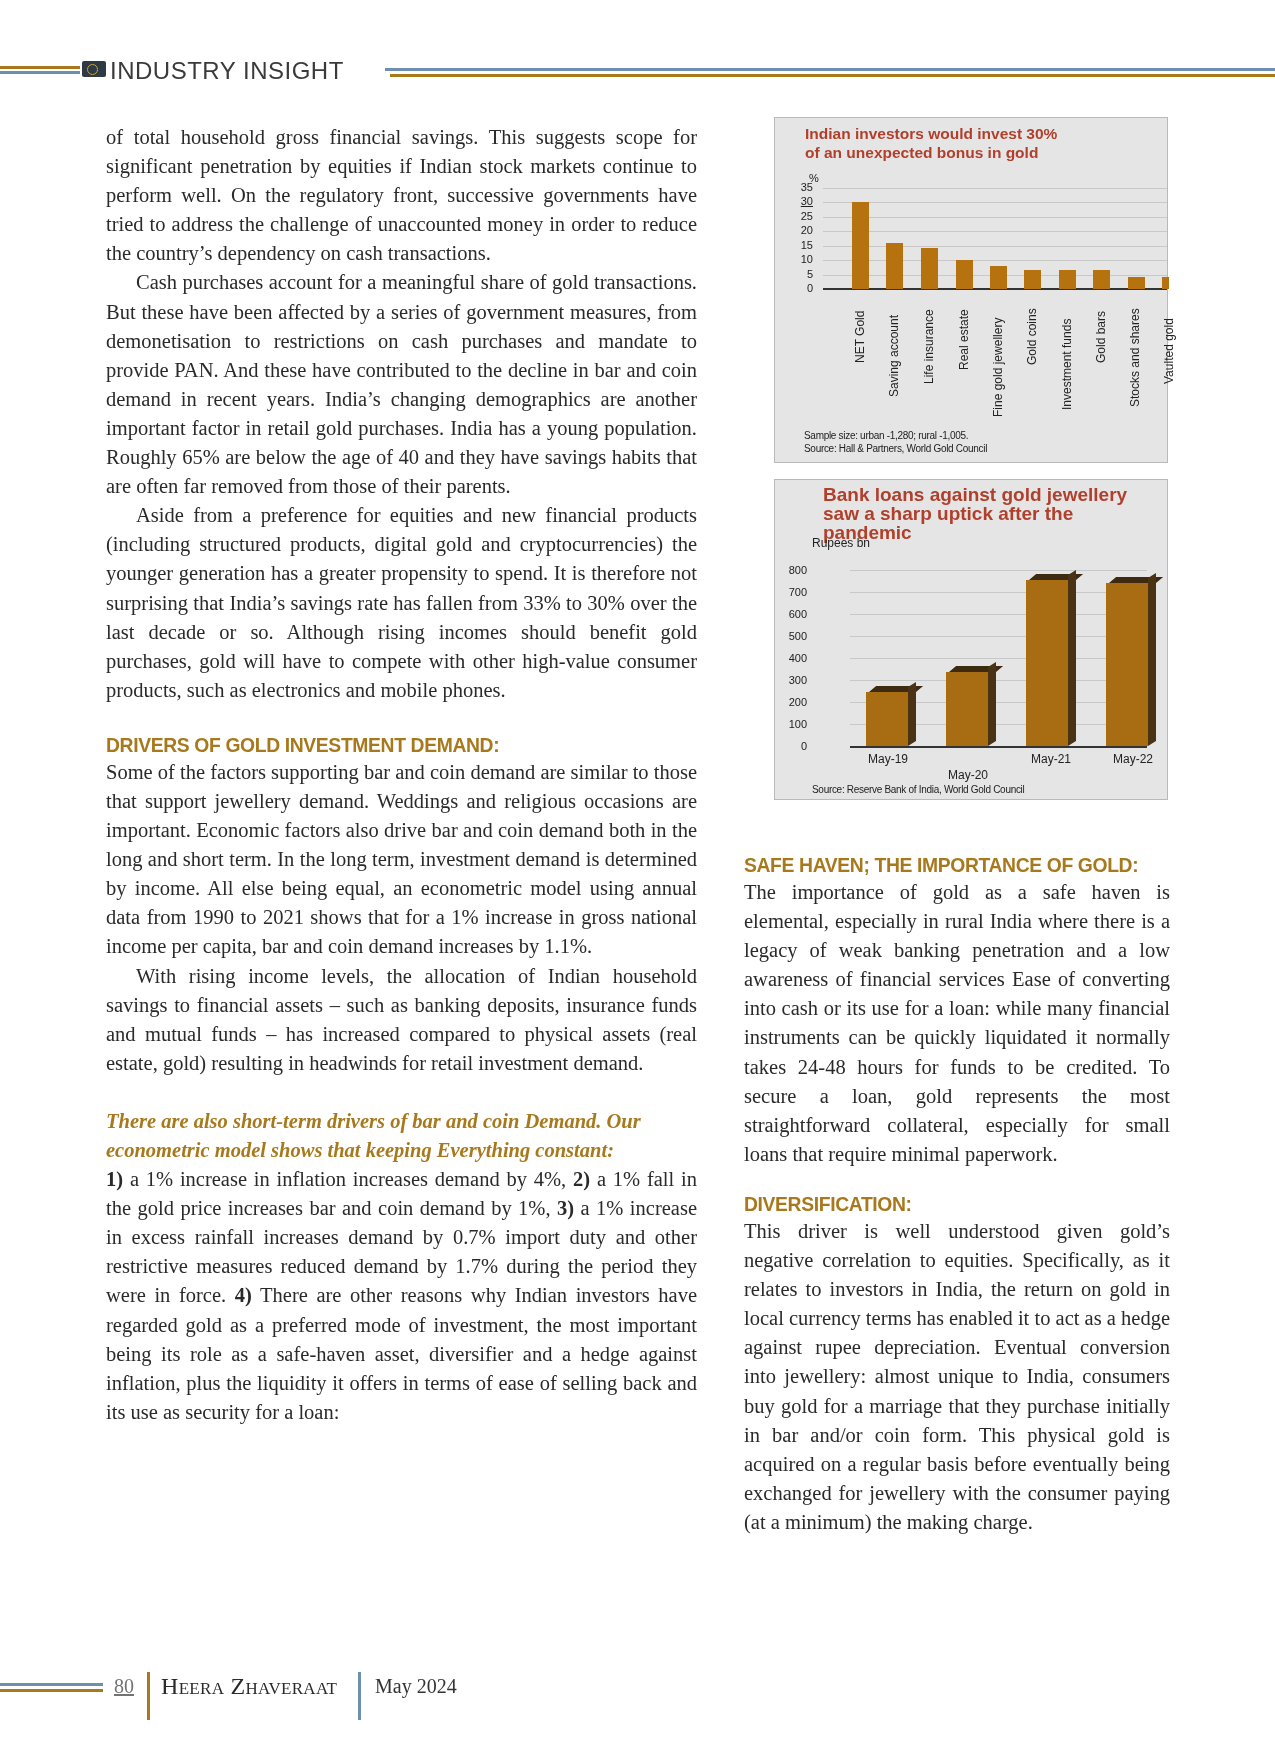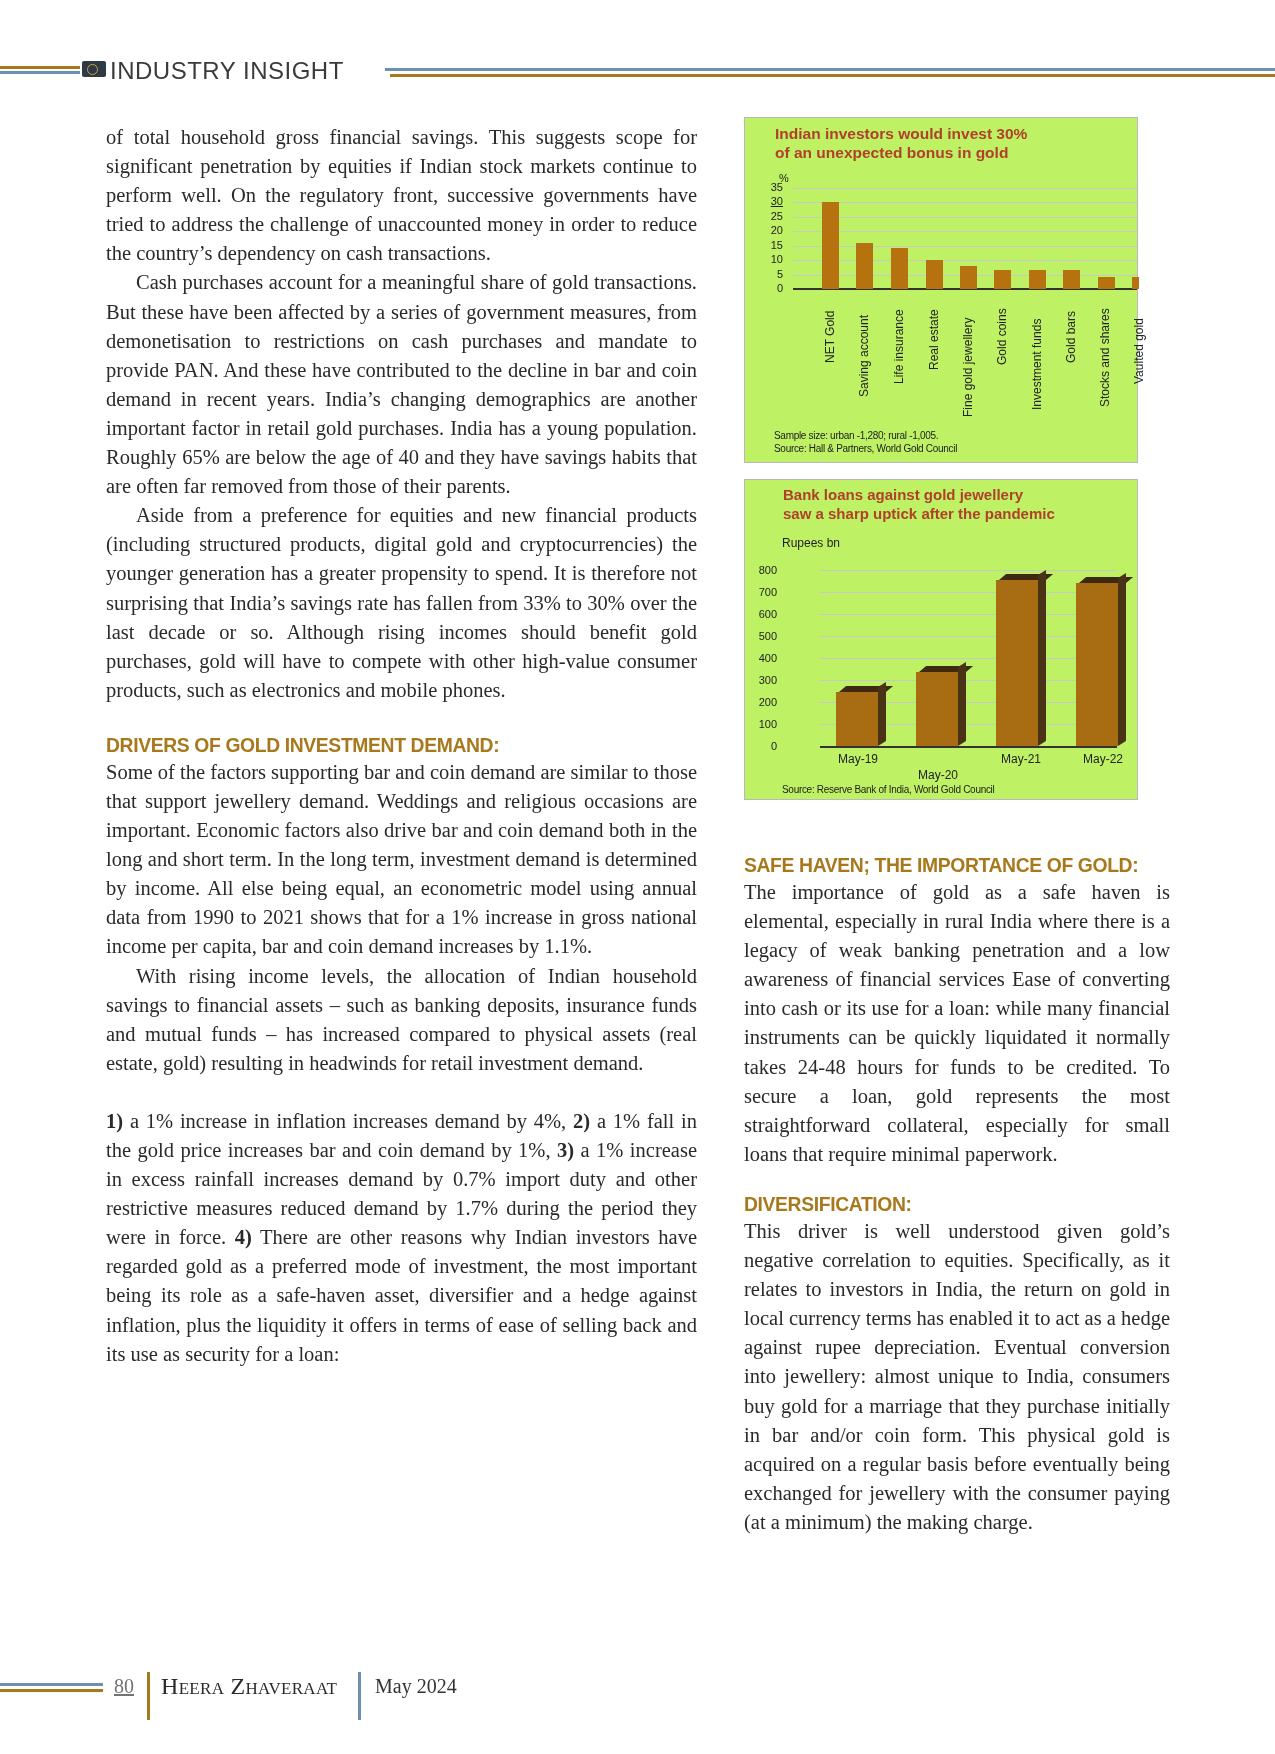--- a/index.html
+++ b/index.html
@@ -17,21 +17,21 @@
   .col { position: absolute; font-size: 20.5px; line-height: 29.1px; text-align: justify; }
   .col-left { left: 106px; top: 123px; width: 591px; }
   .col-right { left: 744px; width: 426px; }
   .para { text-indent: 0; }
   .para.indent { text-indent: 30px; }
   .section-head { font-family: "Liberation Sans", "DejaVu Sans", sans-serif; font-weight: bold; font-size: 21px; color: #a8791c; letter-spacing: -0.4px; line-height: 26px; transform: scaleX(0.92); transform-origin: left; white-space: nowrap; }
   .italic-lead { font-style: italic; font-weight: bold; color: #a8791c; text-align: left; }
   .num { font-weight: bold; }
 
   
-  .chart-box { position: absolute; border: 1.5px solid #b9b9b9; background: #bef264; font-family: "Liberation Sans", "DejaVu Sans", sans-serif; }
+  .chart-box { position: absolute; border: 1.5px solid #b9b9b9; background: #e5e5e5; font-family: "Liberation Sans", "DejaVu Sans", sans-serif; margin-left: 30px; }
   .chart-title { position: absolute; color: #b0402c; font-weight: bold; font-size: 15.5px; line-height: 19px; }
   .chart-unit { position: absolute; font-size: 11px; color: #222; }
   .tick { position: absolute; font-size: 11px; color: #222; text-align: right; width: 30px; }
   .grid { position: absolute; height: 1px; background: #c8c8c8; }
   .axis { position: absolute; height: 2px; background: #333; }
   .bar { position: absolute; background: #b5720f; }
   .xlab-rot { position: absolute; font-size: 12px; color: #222; transform: rotate(-90deg); transform-origin: left top; white-space: nowrap; }
   .note { position: absolute; font-size: 10px; color: #222; line-height: 13px; letter-spacing: -0.3px; }
 
   .bar3d { position: absolute; background: #a86d12; }
@@ -60,20 +60,21 @@
 
 <div class="col col-left">
   <p class="para">of total household gross financial savings. This suggests scope for significant penetration by equities if Indian stock markets continue to perform well. On the regulatory front, successive governments have tried to address the challenge of unaccounted money in order to reduce the country’s dependency on cash transactions.</p>
   <p class="para indent">Cash purchases account for a meaningful share of gold transactions. But these have been affected by a series of government measures, from demonetisation to restrictions on cash purchases and mandate to provide PAN. And these have contributed to the decline in bar and coin demand in recent years. India’s changing demographics are another important factor in retail gold purchases. India has a young population. Roughly 65% are below the age of 40 and they have savings habits that are often far removed from those of their parents.</p>
   <p class="para indent">Aside from a preference for equities and new financial products (including structured products, digital gold and cryptocurrencies) the younger generation has a greater propensity to spend. It is therefore not surprising that India’s savings rate has fallen from 33% to 30% over the last decade or so. Although rising incomes should benefit gold purchases, gold will have to compete with other high-value consumer products, such as electronics and mobile phones.</p>
   <div style="height:27px;"></div>
   <h2 class="section-head">DRIVERS OF GOLD INVESTMENT DEMAND:</h2>
   <p class="para">Some of the factors supporting bar and coin demand are similar to those that support jewellery demand. Weddings and religious occasions are important. Economic factors also drive bar and coin demand both in the long and short term. In the long term, investment demand is determined by income. All else being equal, an econometric model using annual data from 1990 to 2021 shows that for a 1% increase in gross national income per capita, bar and coin demand increases by 1.1%.</p>
   <p class="para indent">With rising income levels, the allocation of Indian household savings to financial assets – such as banking deposits, insurance funds and mutual funds – has increased compared to physical assets (real estate, gold) resulting in headwinds for retail investment demand.</p>
   <div style="height:29px;"></div>
+  <p class="para italic-lead">There are also short-term drivers of bar and coin Demand. Our econometric model shows that keeping Everything constant:</p>
   <p class="para"><span class="num">1)</span><span> a 1% increase in inflation increases demand by 4%, </span><span class="num">2)</span><span> a 1% fall in the gold price increases bar and coin demand by 1%, </span><span class="num">3)</span><span> a 1% increase in excess rainfall increases demand by 0.7% import duty and other restrictive measures reduced demand by 1.7% during the period they were in force. </span><span class="num">4)</span><span> There are other reasons why Indian investors have regarded gold as a preferred mode of investment, the most important being its role as a safe-haven asset, diversifier and a hedge against inflation, plus the liquidity it offers in terms of ease of selling back and its use as security for a loan:</span></p>
 </div>
 
 <div class="chart-box" style="left:744px; top:117px; width:394px; height:346px;">
   <div class="chart-title" style="left:30px; top:6px;">
     <div>Indian investors would invest 30%</div>
     <div>of an unexpected bonus in gold</div>
   </div>
   <div class="chart-unit" style="left:34px; top:54px;">%</div>
 
@@ -115,21 +116,21 @@
   <div class="xlab-rot" style="left:319px; top:245px;">Gold bars</div>
   <div class="xlab-rot" style="left:353px; top:289px;">Stocks and shares</div>
   <div class="xlab-rot" style="left:387px; top:266px;">Vaulted gold</div>
   <div class="note" style="left:29px; top:311px;">
     <div>Sample size: urban -1,280; rural -1,005.</div>
     <div>Source: Hall &amp; Partners, World Gold Council</div>
   </div>
 </div>
 
 <div class="chart-box" style="left:744px; top:479px; width:394px; height:321px;">
-  <div class="chart-title" style="left:38px; top:5px; font-size:15px;">
+  <div class="chart-title" style="left:48px; top:5px; font-size:19px;">
     <div>Bank loans against gold jewellery</div>
     <div>saw a sharp uptick after the pandemic</div>
   </div>
   <div class="chart-unit" style="left:37px; top:56px; font-size:12px;">Rupees bn</div>
 
   <div class="tick" style="left:2px; top:84px;">800</div>
   <div class="tick" style="left:2px; top:106px;">700</div>
   <div class="tick" style="left:2px; top:128px;">600</div>
   <div class="tick" style="left:2px; top:150px;">500</div>
   <div class="tick" style="left:2px; top:172px;">400</div>

